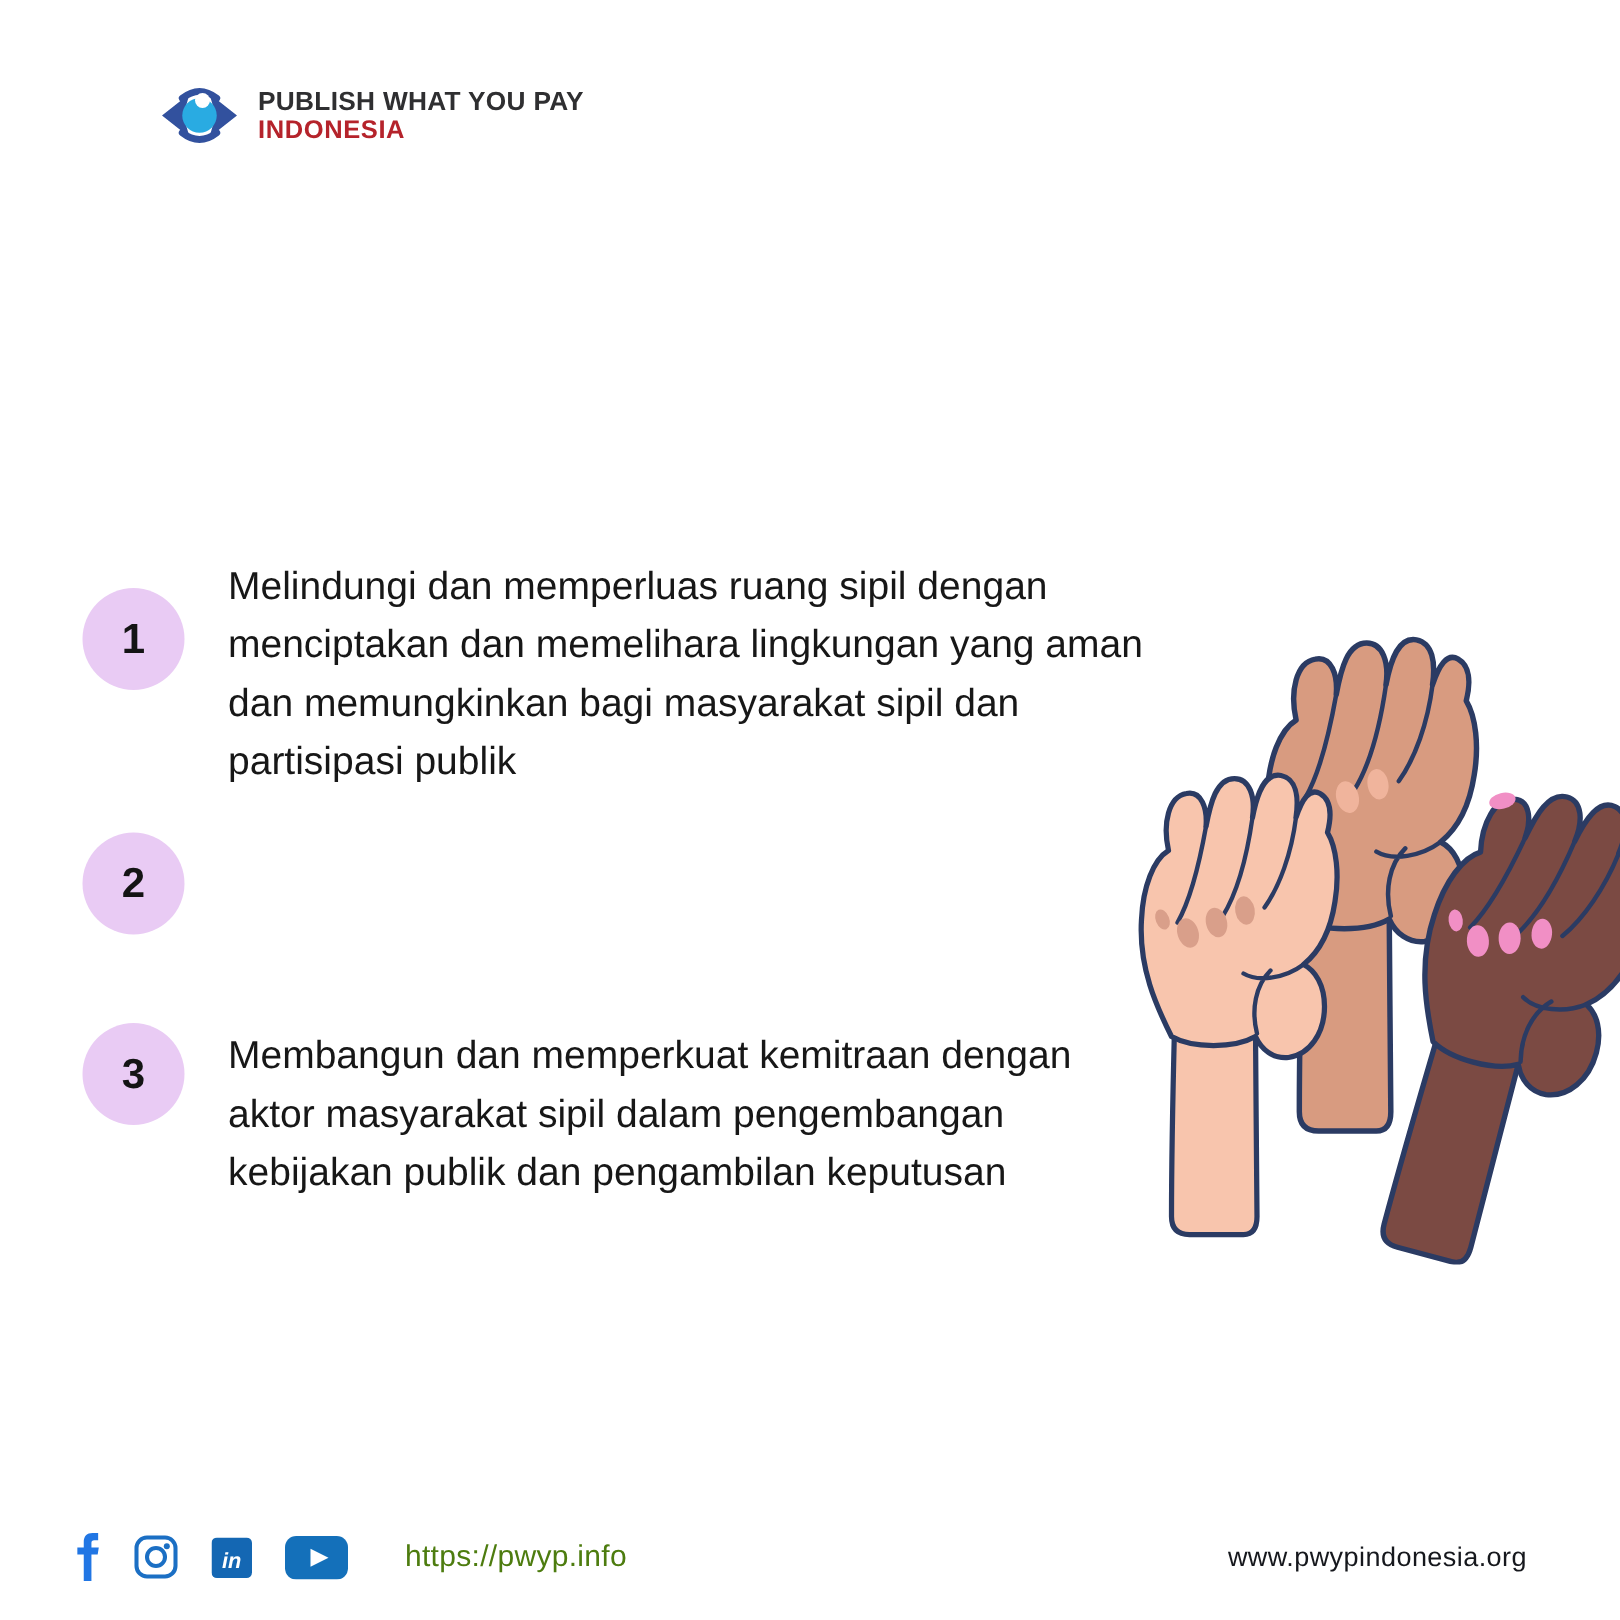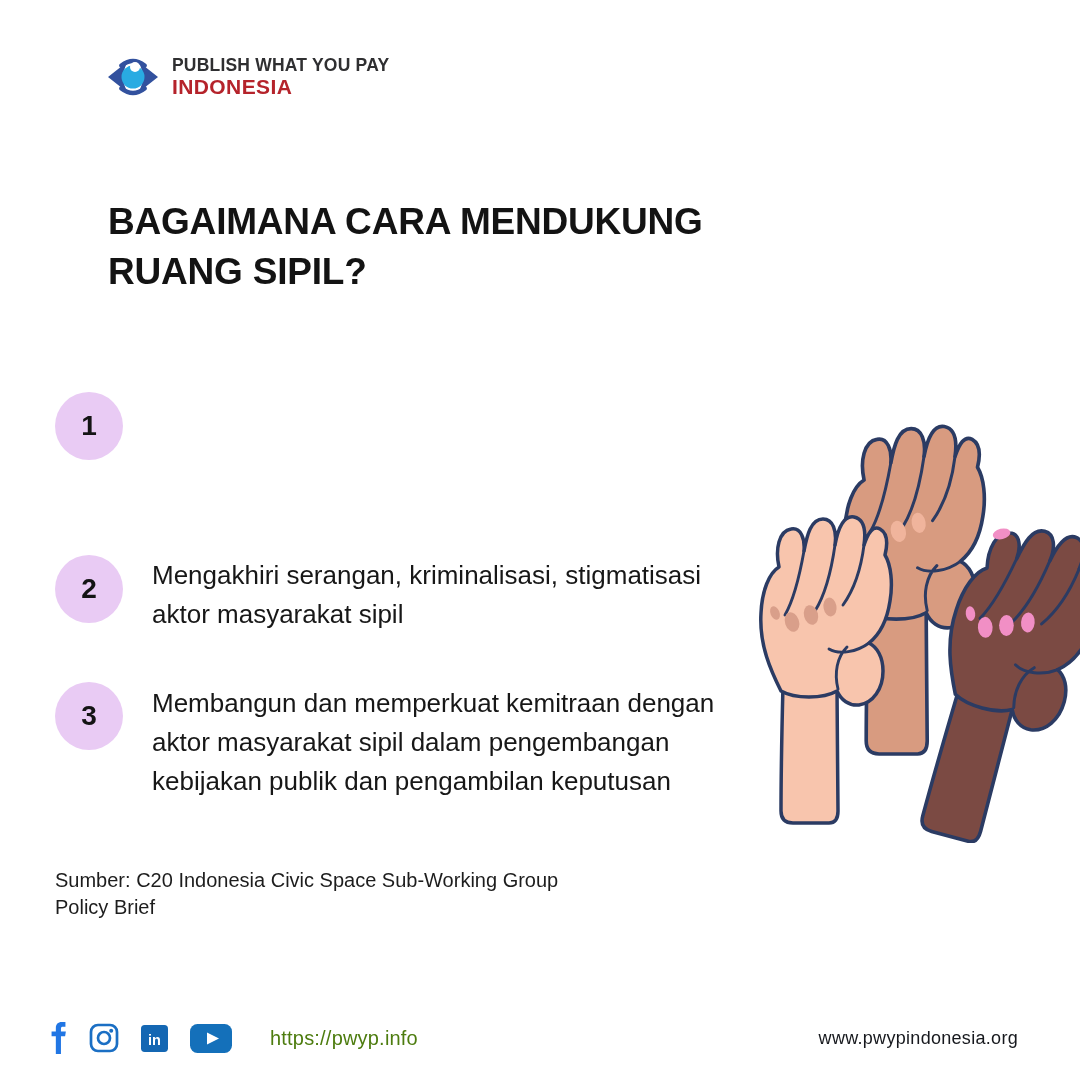--- a/index.html
+++ b/index.html
@@ -24,21 +24,21 @@
     gap: 13px;
   }
   .logo-text { display: flex; flex-direction: column; line-height: 1.15; }
   .logo-line1 {
     font-size: 17.5px;
     font-weight: bold;
     color: #2f2f31;
     letter-spacing: 0.2px;
   }
   .logo-line2 {
-    font-size: 21px;
+    font-size: 17px;
     font-weight: bold;
     color: #b5232b;
     letter-spacing: 0.4px;
   }
 
   
   .title {
     position: absolute;
     left: 108px;
     top: 197px;
@@ -116,21 +116,21 @@
     top: 1016px;
     height: 44px;
     display: flex;
     align-items: center;
   }
   .social-icons {
     display: flex;
     align-items: center;
     gap: 22px;
   }
-  .social-icons a { display: flex; align-items: center; }
+  .social-icons a { display: flex; align-items: center; font-style: italic; }
   .short-url {
     margin-left: 38px;
     font-size: 20px;
     color: #4d7c0f;
     letter-spacing: 0.2px;
   }
   .footer-spacer { flex: 1; }
   .website-url {
     font-size: 18px;
     font-weight: 400;
@@ -151,31 +151,31 @@
       <path d="M14.5 33.5 Q26 42.5 37.5 33.5" stroke="#32519E" stroke-width="4.6" fill="none" stroke-linecap="round"></path>
       <circle cx="26" cy="22" r="11.5" fill="#29ABE2"></circle>
       <circle cx="28" cy="12" r="5" fill="#ffffff"></circle>
     </svg>
     <div class="logo-text">
       <span class="logo-line1">PUBLISH WHAT YOU PAY</span>
       <span class="logo-line2">INDONESIA</span>
     </div>
   </div>
 
-  <h1 class="title">BAGAIMANA CARA MENDUKUNG
-RUANG SIPIL?</h1>
 
   <div class="item item-1">
     <div class="num-circle">1</div>
+    <div class="item-text">Melindungi dan memperluas ruang sipil dengan
+menciptakan dan memelihara lingkungan yang aman
+dan memungkinkan bagi masyarakat sipil dan
+partisipasi publik</div>
   </div>
 
   <div class="item item-2">
     <div class="num-circle">2</div>
-    <div class="item-text">Mengakhiri serangan, kriminalisasi, stigmatisasi
-aktor masyarakat sipil</div>
   </div>
 
   <div class="item item-3">
     <div class="num-circle">3</div>
     <div class="item-text">Membangun dan memperkuat kemitraan dengan
 aktor masyarakat sipil dalam pengembangan
 kebijakan publik dan pengambilan keputusan</div>
   </div>
 
   <svg class="fists" viewBox="0 0 347 440" aria-hidden="true">
@@ -213,22 +213,20 @@
       <g fill="#7B4A43">
         <use href="#arm"></use>
         <use href="#hand"></use>
       </g>
       <use href="#flines" fill="none" stroke-width="2.8"></use>
       <use href="#nails" fill="#F18FC5" stroke="none"></use>
       <ellipse cx="49" cy="37" rx="8.5" ry="5" fill="#F18FC5" stroke="none" transform="rotate(-28 49 37)"></ellipse>
     </g>
   </svg>
 
-  <div class="source">Sumber: C20 Indonesia Civic Space Sub-Working Group
-Policy Brief</div>
 
   <div class="footer">
     <div class="social-icons">
       <a>
         <svg width="17" height="32" viewBox="0 0 15 30">
           <path d="M14 0h-3.5C7 0 5 2 5 5.6V9H1v4.4h4V30h4.8V13.4h3.9l.7-4.4H9.8V6.2c0-1.2.5-1.7 1.8-1.7H14V0z" fill="#2176E4"></path>
         </svg>
       </a>
       <a>
         <svg width="30" height="30" viewBox="0 0 30 30">

